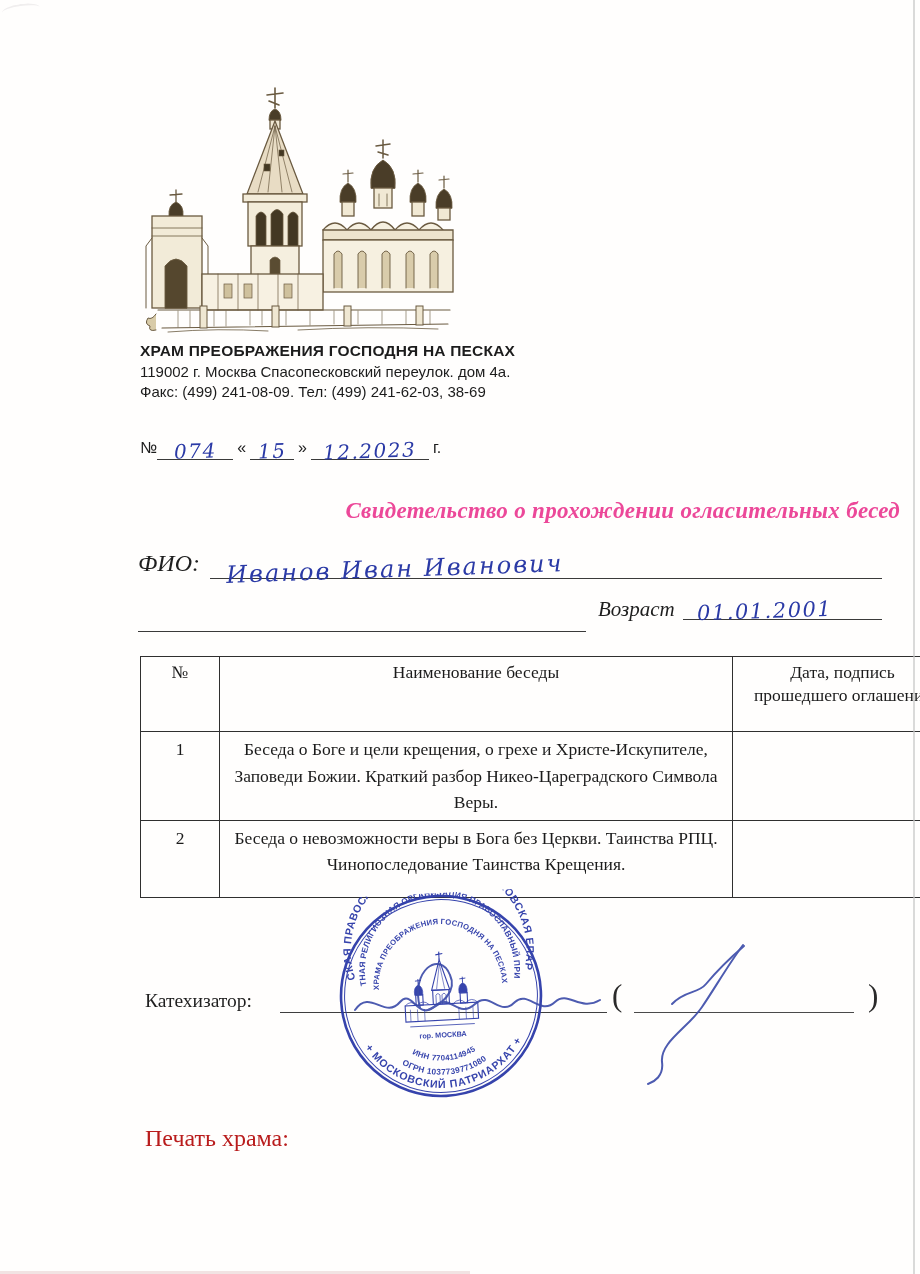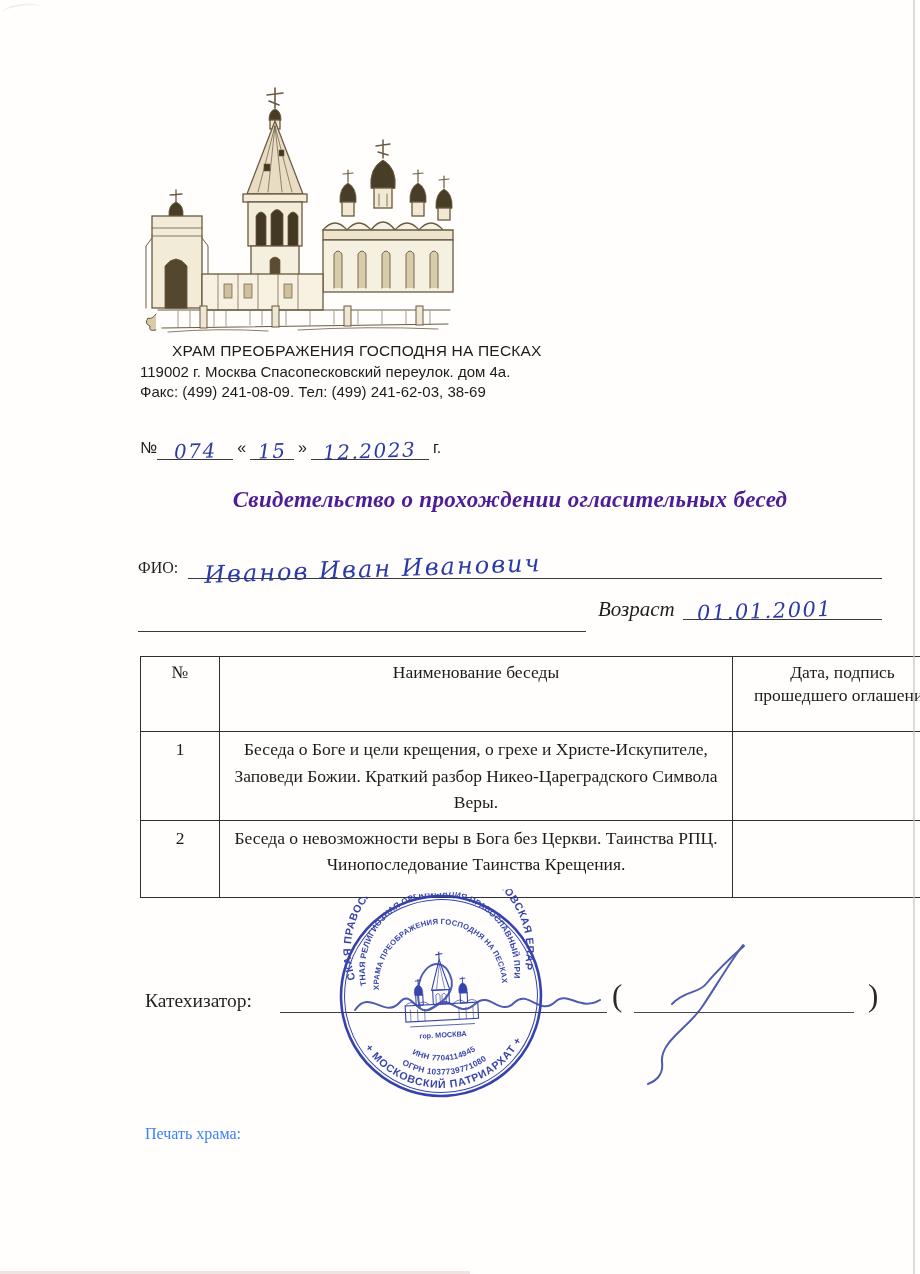--- a/index.html
+++ b/index.html
@@ -3,39 +3,39 @@
 <meta charset="utf-8">
 <style>
   html,body{margin:0;padding:0;}
   body{width:920px;height:1274px;background:#ffffff;position:relative;overflow:hidden;
        font-family:"Liberation Serif",serif;color:#1f1f1f;}
   .page{position:absolute;inset:0;background:#fffefd;}
 
   
   .letterhead{position:absolute;left:140px;top:341px;font-family:"Liberation Sans",sans-serif;
               font-size:15px;line-height:20.5px;color:#1c1c1c;}
-  .letterhead .org{font-weight:normal;font-size:15.5px;letter-spacing:.2px;margin-left:32px;}
+  .letterhead .org{font-weight:bold;font-size:15.5px;letter-spacing:.2px;}
 
   
   .numline{position:absolute;left:140px;top:426px;font-family:"Liberation Sans",sans-serif;
            font-size:16px;color:#1c1c1c;height:34px;display:flex;align-items:flex-end;}
   .numline .lbl{padding-bottom:3px;}
   .uline{display:inline-block;border-bottom:1.6px solid #3a3a3a;text-align:center;}
   .hand{font-family:"DejaVu Serif",serif;font-style:italic;color:#2b3aa6;display:inline-block;
         letter-spacing:1.5px;transform:rotate(-2deg);}
   .numline .hand{font-size:20px;line-height:20px;position:relative;top:3px;}
   .numline .quote{padding:0 4px 3px 4px;}
 
   
-  .title{position:absolute;left:120px;top:487px;width:780px;text-align:center;
-         font-weight:bold;font-style:italic;font-size:23px;color:#4c1d95;letter-spacing:.3px;}
+  .title{position:absolute;left:120px;top:498px;width:780px;text-align:right;
+         font-weight:bold;font-style:italic;font-size:23px;color:#ec4899;letter-spacing:.3px;}
 
   
   .fiorow{position:absolute;left:138px;top:541px;width:744px;display:flex;align-items:flex-end;height:38px;}
-  .fiorow .fio-label{font-size:16px;padding-bottom:2px;}
+  .fiorow .fio-label{font-style:italic;font-size:24px;padding-bottom:2px;}
   .fiorow .line{flex:1;border-bottom:1.6px solid #3a3a3a;margin-left:10px;padding-left:16px;}
   .fiorow .hand{font-size:24px;line-height:26px;letter-spacing:2px;position:relative;top:4px;}
 
   .agerow{position:absolute;left:138px;top:597px;width:744px;display:flex;align-items:flex-start;height:34px;}
   .agerow .line1{width:448px;border-bottom:1.6px solid #3a3a3a;height:100%;}
   .agerow .age-label{font-style:italic;font-size:21px;padding:0 8px 1px 12px;}
   .agerow .line2{flex:1;border-bottom:1.6px solid #3a3a3a;padding-left:14px;}
   .agerow .hand{font-size:21px;line-height:22px;position:relative;top:3px;}
 
   
@@ -52,21 +52,21 @@
   
   .catline{position:absolute;left:0;top:984px;width:796px;height:52px;font-size:19.5px;}
   .catline .cat-label{position:absolute;left:145px;top:6px;}
   .catline .l1{position:absolute;left:280px;top:0;width:327px;height:28px;border-bottom:1.6px solid #3e3e3e;}
   .catline .paren{position:absolute;top:-6px;font-size:31px;font-weight:300;color:#2a2a2a;}
   .catline .p-open{left:612px;}
   .catline .p-close{left:868px;}
   .catline .l2{position:absolute;left:634px;top:0;width:220px;height:28px;border-bottom:1.4px solid #4a4a4a;}
 
   
-  .sealnote{position:absolute;left:145px;top:1125px;font-size:16px;color:#3b82f6;}
+  .sealnote{position:absolute;left:145px;top:1125px;font-size:24px;color:#b91c1c;}
 
   
   .stamp{position:absolute;left:338px;top:893px;transform:rotate(-3deg);opacity:.95;}
   .sigs{position:absolute;left:300px;top:870px;}
 
   
   .edge-r{position:absolute;right:5px;top:0;width:2px;height:1274px;background:#c6c6c6;opacity:.65;}
   .edge-b{position:absolute;left:0;bottom:0;width:470px;height:3px;background:#f2e3e3;}
   .edge-tl{position:absolute;left:2px;top:4px;width:38px;height:10px;border-top:2px solid #f0eeee;
            border-radius:50%;transform:rotate(-8deg);}

